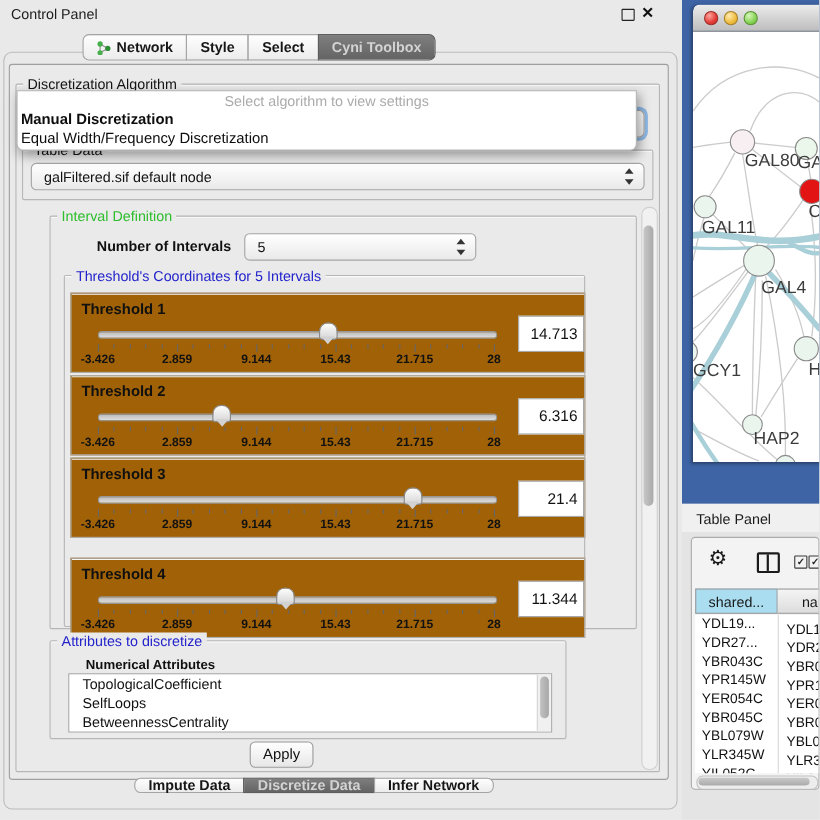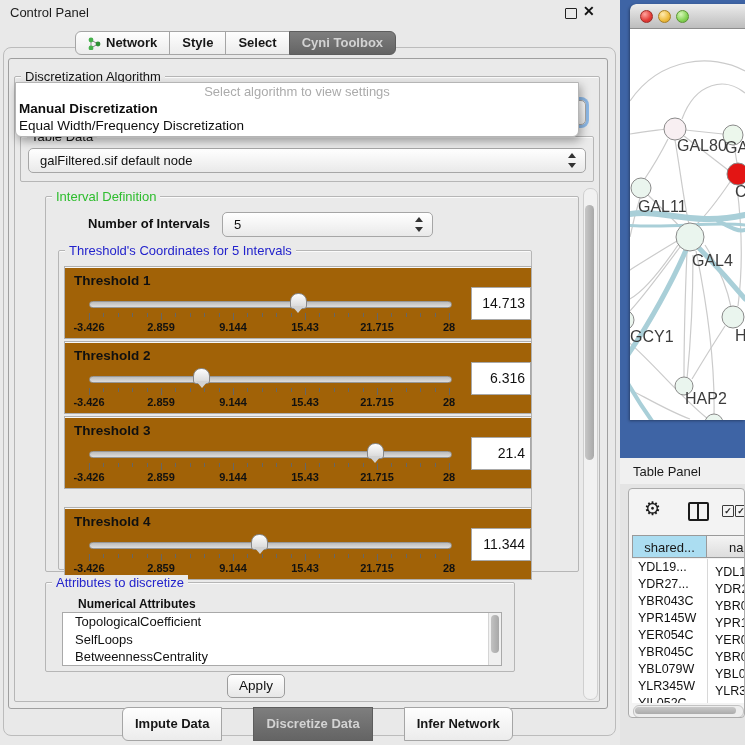--- a/index.html
+++ b/index.html
@@ -9,21 +9,21 @@
   #control-panel{position:absolute;left:0;top:0;width:620px;height:745px;background:#e9e9e9;}
   .cp-titlebar{position:absolute;left:0;top:0;width:620px;height:26px;background:#e9e9e9;}
   .cp-title{position:absolute;left:10px;top:5px;font-size:13px;color:#1c1c1c;}
   .float-icon{position:absolute;left:565px;top:8px;width:10px;height:9px;border:1.5px solid #222;border-radius:1px;}
   .close-icon{position:absolute;left:583px;top:3px;font-size:14px;font-weight:bold;color:#111;cursor:default;}
   .outer-frame{position:absolute;left:3px;top:47px;width:611px;height:687px;border:1px solid #bcbcbc;border-radius:8px;background:#e9e9e9;}
   .tabbed-frame{position:absolute;left:8px;top:58px;width:598px;height:649px;border:1px solid #9f9f9f;border-radius:3px;background:#eaeaea;}
   
   .tab-row{position:absolute;display:flex;z-index:30;}
   #top-tabs{left:75px;top:31px;height:24px;}
-  #bottom-tabs{left:122px;top:707px;height:34px;gap:32px;}
+  #bottom-tabs{left:122px;top:707px;height:14px;}
   .tab{display:flex;align-items:center;gap:5px;padding:0 12px;font-size:13px;font-weight:bold;color:#161616;
        background:linear-gradient(#fefefe,#ececec);border:1px solid #a5a5a5;margin-left:-1px;line-height:22px;}
   .tab:first-child{border-radius:6px 0 0 6px;margin-left:0;}
   .tab:last-child{border-radius:0 6px 6px 0;}
   .tab.selected{background:linear-gradient(#7e7e7e,#646464);color:#d3d3d3;border-color:#5d5d5d;}
   
   .group{position:absolute;border:1px solid #b6b6b6;border-radius:2px;box-shadow:inset 0 1px 0 #fbfbfb;}
   .group-title{position:absolute;top:-8px;left:6px;background:#eaeaea;padding:0 4px;font-size:13px;color:#141414;white-space:nowrap;}
   .group-title.green{color:#2dbd2d;}
   .group-title.blue{color:#2323cc;}

